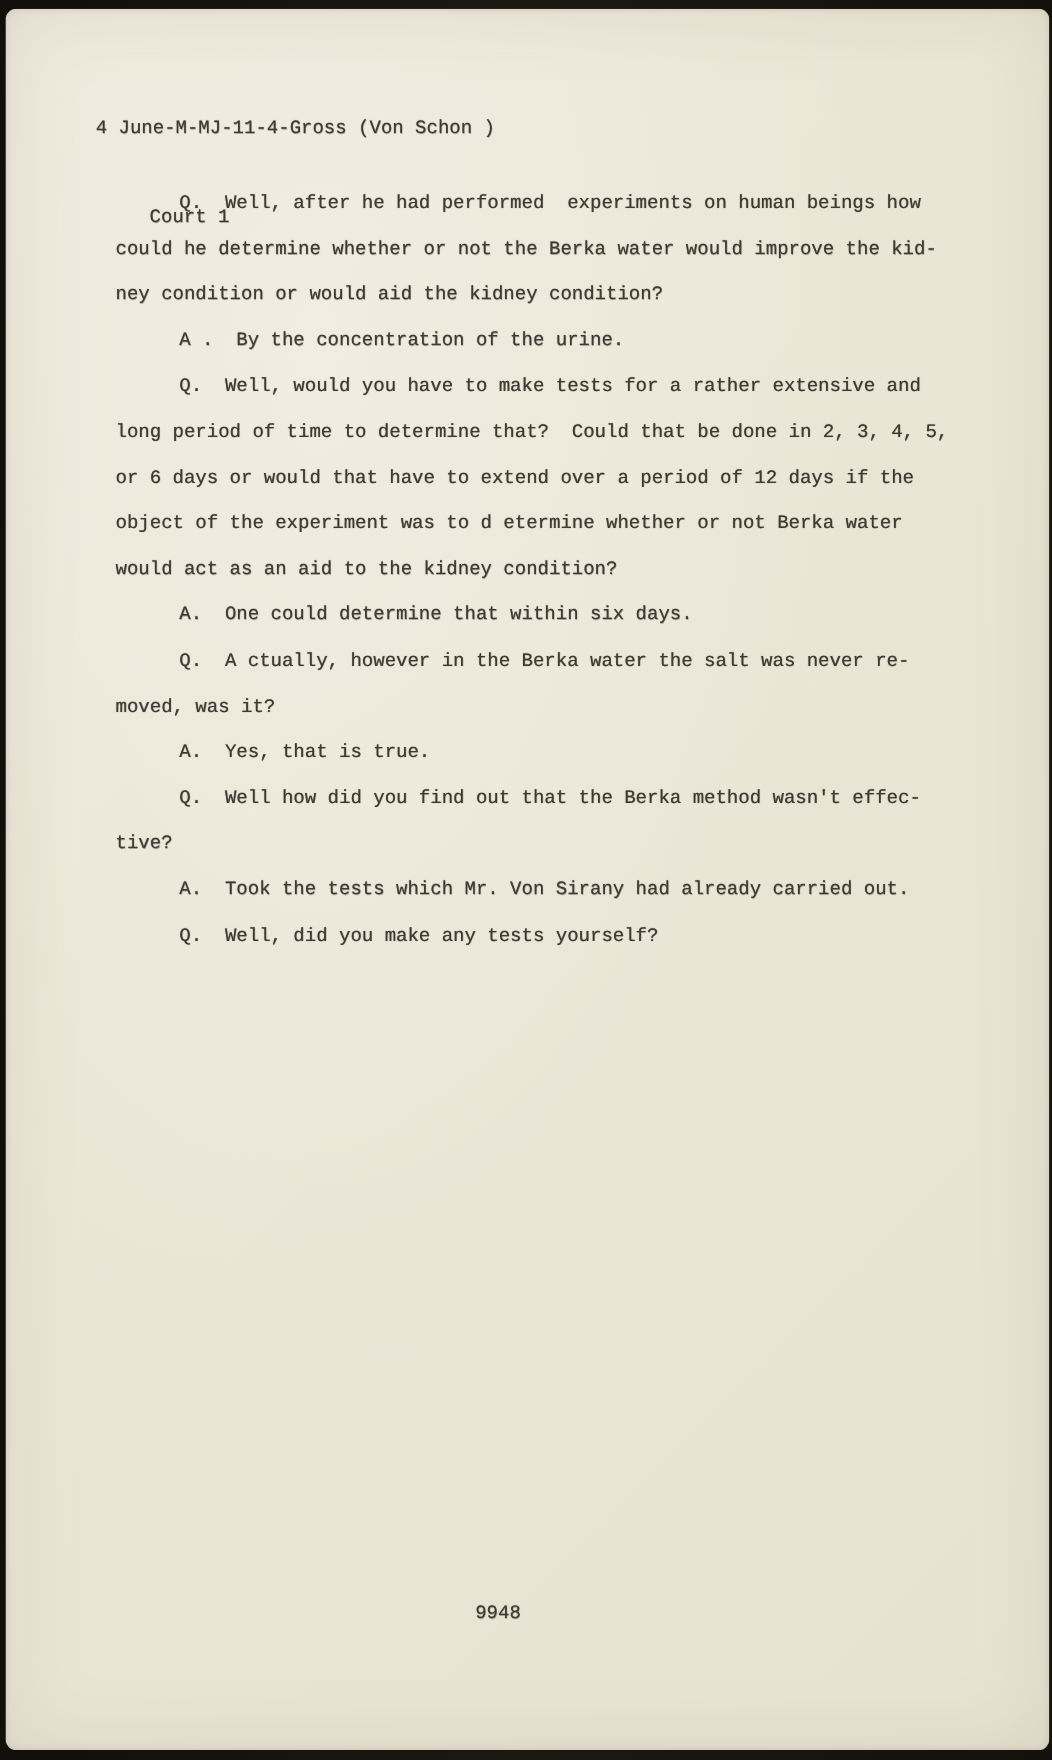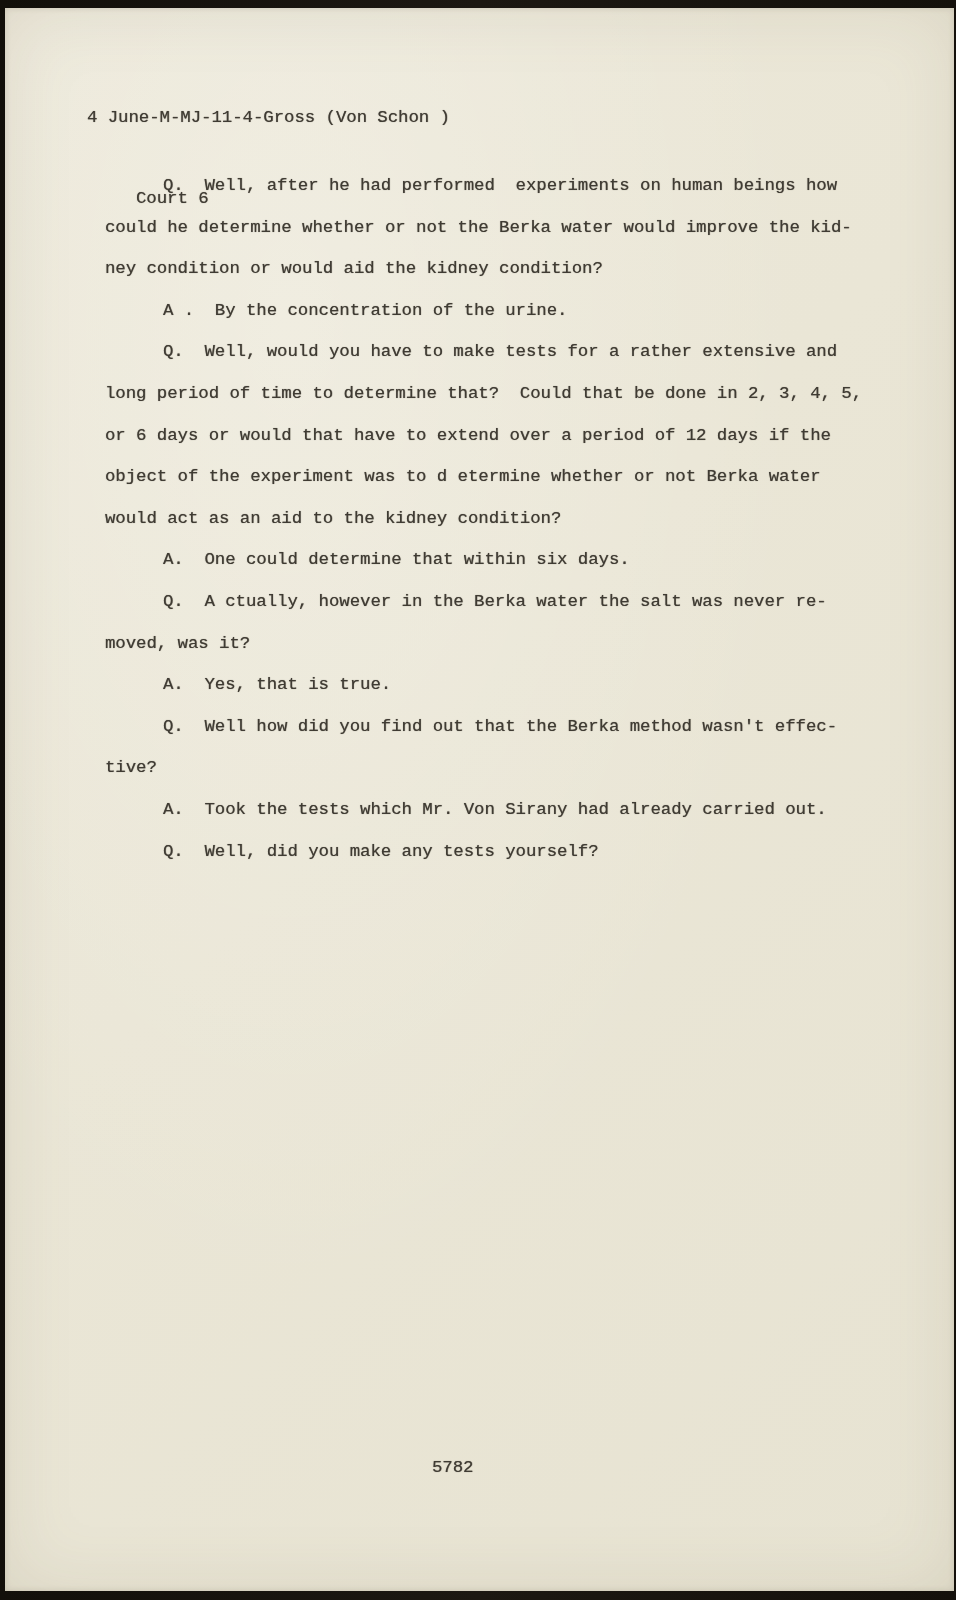--- a/index.html
+++ b/index.html
@@ -23,20 +23,21 @@
     top: 8px;
     left: 5px;
     width: 949px;
     height: 1583px;
     background:
       radial-gradient(ellipse at 30% 20%, rgba(255,255,252,0.25) 0%, rgba(255,255,252,0) 55%),
       linear-gradient(135deg, #ece8d9 0%, #eae6d6 45%, #e7e3d2 100%);
     box-shadow:
       inset 0 0 70px rgba(125, 112, 82, 0.14),
       inset 0 0 6px rgba(90, 80, 60, 0.18);
+    border-radius: 10px;
   }
 
   .typewriter {
     font-family: "Liberation Mono", "DejaVu Sans Mono", monospace;
     font-size: 17.3px;
     color: #3f3b33;
     text-shadow: 0 0 1px rgba(62, 57, 47, 0.55), 0.4px 0.4px 0.6px rgba(62, 57, 47, 0.35);
     white-space: pre;
   }
 
@@ -75,21 +76,21 @@
   }
 </style>
 </head>
 <body>
 
 <div class="scan-frame">
   <div class="paper">
 
     <div class="doc-header typewriter">
       <div class="header-line-1">4 June-M-MJ-11-4-Gross (Von Schon )</div>
-      <div class="header-line-2">Court 6</div>
+      <div class="header-line-2">Court 1</div>
     </div>
 
     <div class="transcript-body typewriter"><div class="line indent">Q.  Well, after he had performed  experiments on human beings how</div><div class="line">could he determine whether or not the Berka water would improve the kid-</div><div class="line">ney condition or would aid the kidney condition?</div><div class="line indent">A .  By the concentration of the urine.</div><div class="line indent">Q.  Well, would you have to make tests for a rather extensive and</div><div class="line">long period of time to determine that?  Could that be done in 2, 3, 4, 5,</div><div class="line">or 6 days or would that have to extend over a period of 12 days if the</div><div class="line">object of the experiment was to d etermine whether or not Berka water</div><div class="line">would act as an aid to the kidney condition?</div><div class="line indent">A.  One could determine that within six days.</div><div class="line indent">Q.  A ctually, however in the Berka water the salt was never re-</div><div class="line">moved, was it?</div><div class="line indent">A.  Yes, that is true.</div><div class="line indent">Q.  Well how did you find out that the Berka method wasn't effec-</div><div class="line">tive?</div><div class="line indent">A.  Took the tests which Mr. Von Sirany had already carried out.</div><div class="line indent">Q.  Well, did you make any tests yourself?</div></div>
 
-    <div class="page-number typewriter">5782</div>
+    <div class="page-number typewriter">9948</div>
 
   </div>
 </div>
 
 </body></html>

